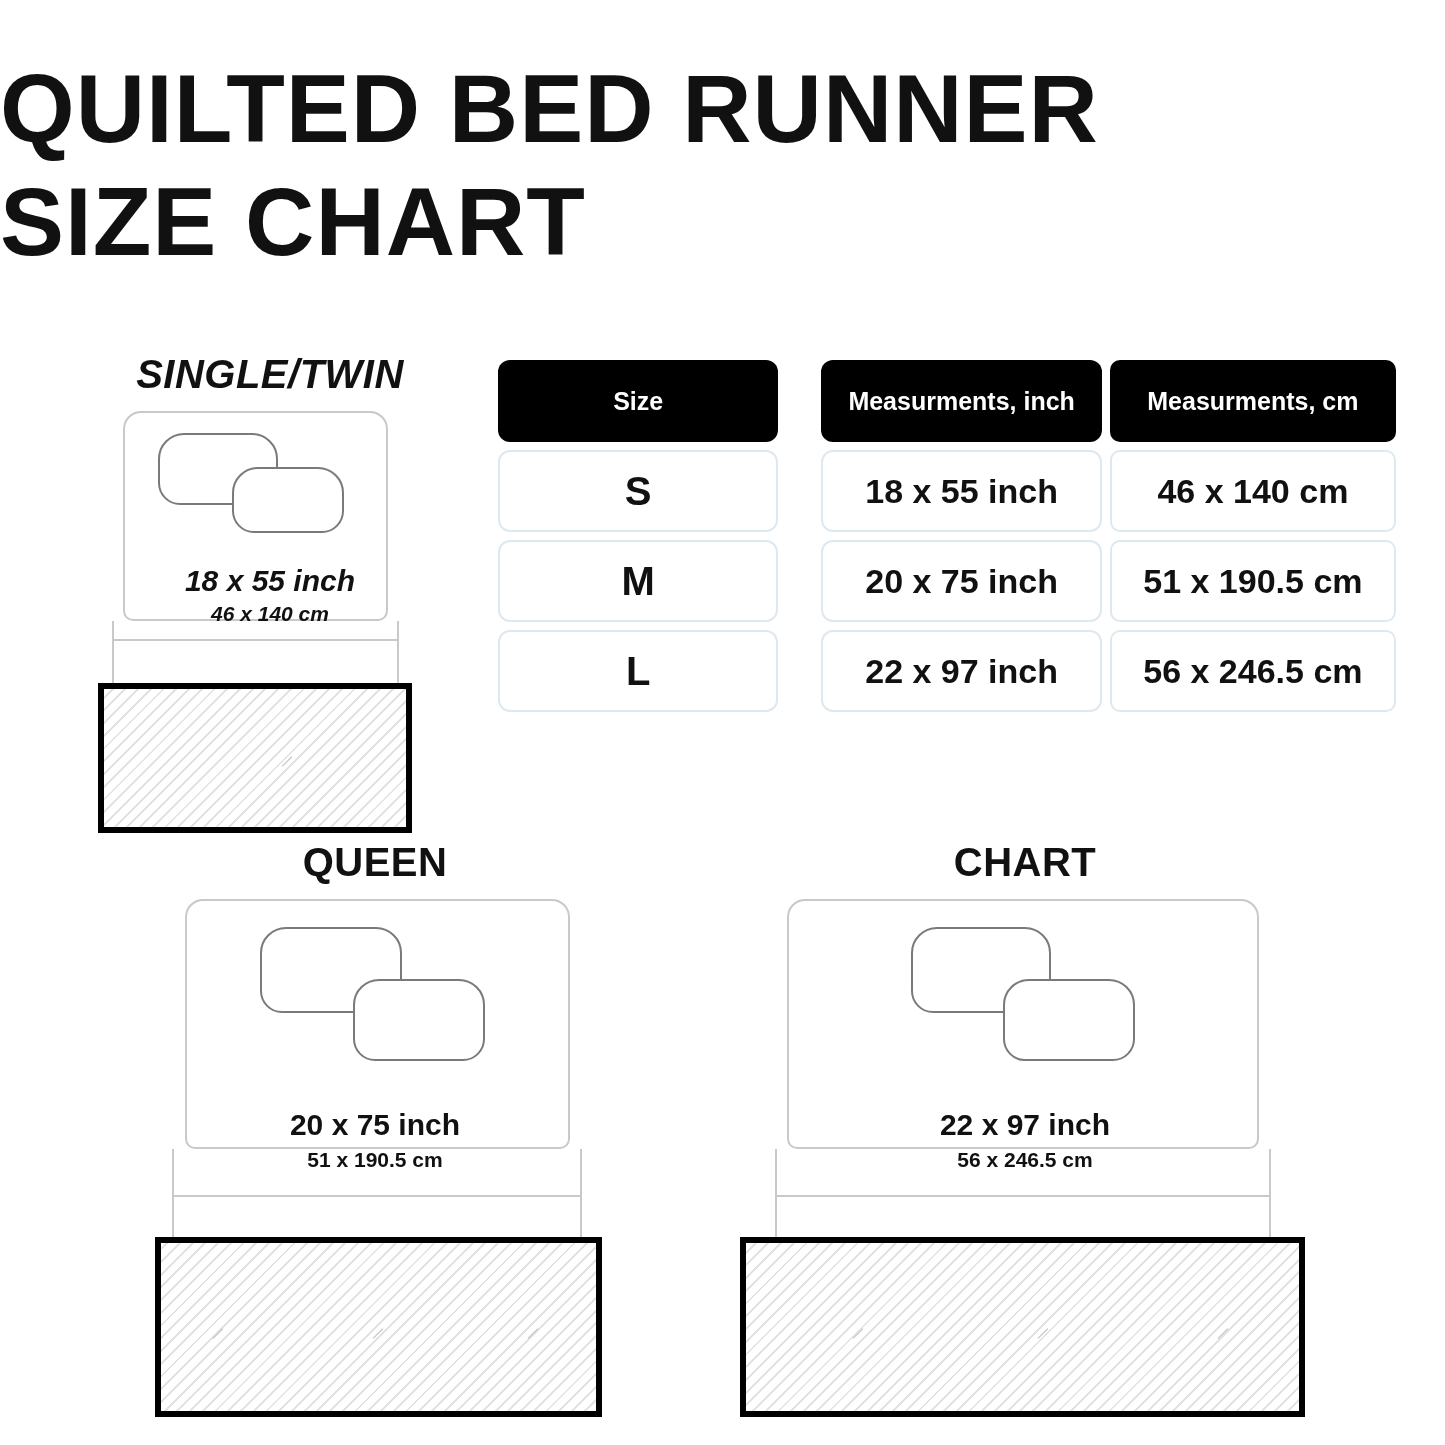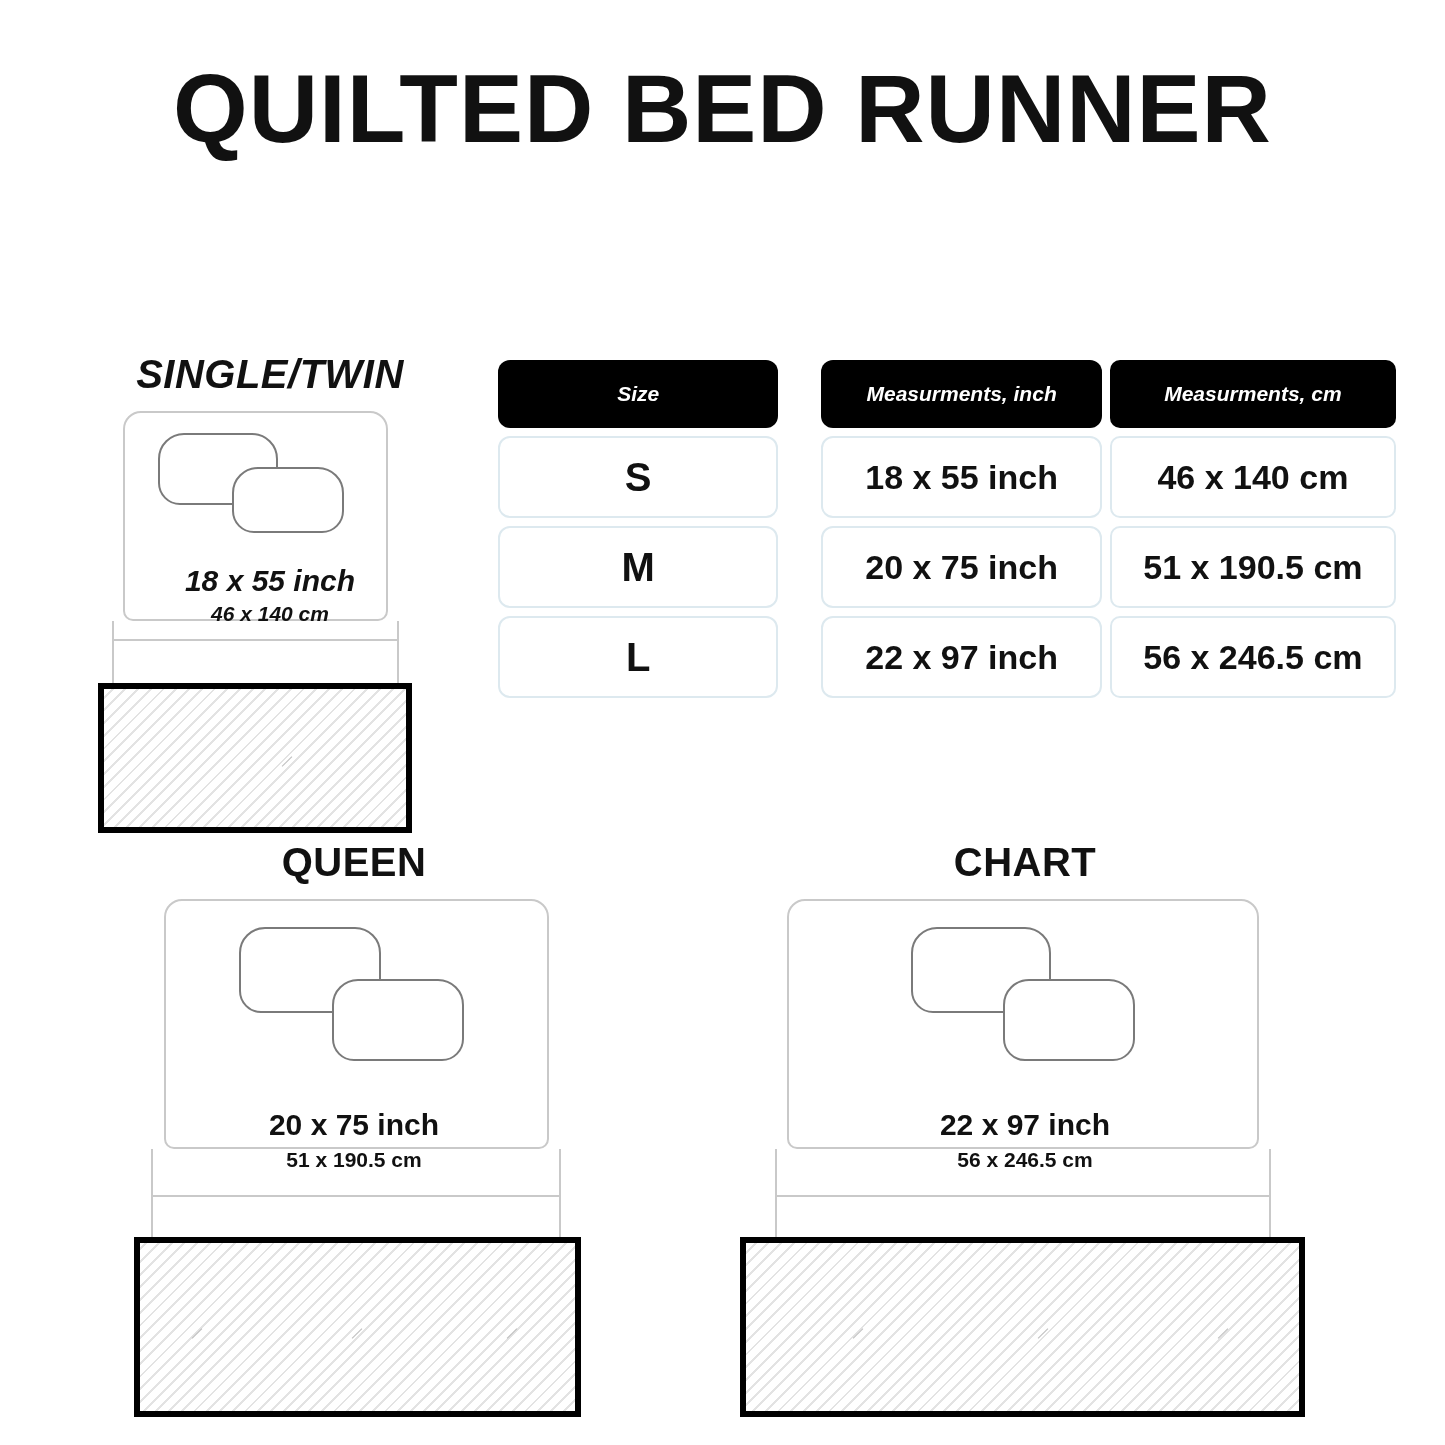--- a/index.html
+++ b/index.html
@@ -11,21 +11,20 @@
     width: 1445px;
     height: 1445px;
     font-family: "Liberation Sans", sans-serif;
     color: #111111;
     position: relative;
     overflow: hidden;
   }
 
   
   .title {
-    text-align: center;
     font-size: 96px;
     font-weight: 700;
     letter-spacing: 1px;
     line-height: 1.18;
     padding-top: 52px;
     color: #111111;
   }
   .title .line2 { display: block; }
 
   
@@ -50,24 +49,23 @@
     text-align: center;
     box-sizing: border-box;
   }
   .c1 { width: 292px; }
   .c2 { width: 292px; margin-left: 35px; }
   .c3 { width: 298px; border-radius: 10px; }
 
   .head .cell {
     background: #000000;
     color: #ffffff;
-    height: 68px;
-    font-size: 21px;
-    font-weight: 700;
-    font-style: italic;
+    height: 82px;
+    font-size: 25px;
+    font-weight: 700;
   }
   .body .cell {
     background: #ffffff;
     border: 2px solid #dde9ef;
     height: 82px;
     font-size: 34px;
     font-weight: 700;
     color: #111111;
   }
   .body .c1 { font-size: 40px; }
@@ -156,20 +154,21 @@
     border-bottom: none;
     box-sizing: border-box;
     height: 16px;
   }
 </style>
 </head>
 <body>
 
 <div class="title">
   <span>QUILTED BED RUNNER</span>
+  <span class="line2">SIZE CHART</span>
 </div>
 
 <div class="table">
 
   <div class="trow head">
     <div class="cell c1">Size</div>
     <div class="cell c2">Measurments, inch</div>
     <div class="cell c3">Measurments, cm</div>
   </div>
 
@@ -209,21 +208,21 @@
     <div class="runner" style="left:38px; top:272px; width:314px; height:150px;">
       <div class="hatch"></div>
       <div class="stitch" style="left:176px; top:72px;"></div>
     </div>
   </div>
 
   <div class="dim-inch" style="left:0px; top:212px; width:420px;">18 x 55 inch</div>
   <div class="dim-cm" style="left:0px; top:250px; width:420px;">46 x 140 cm</div>
 </div>
 
-<div class="bedblock" style="left:89px; top:840px; width:530px;">
+<div class="bedblock" style="left:110px; top:840px; width:530px;">
   <div class="bedlabel">QUEEN</div>
 
   <div class="bedwrap" style="height:520px; margin-top:14px;">
     <div class="mattress" style="left:75px; top:0px; width:385px; height:250px;"></div>
     <div class="mattress-lower" style="left:62px; top:250px; width:410px; height:218px;"></div>
 
     <div class="pillow" style="left:150px; top:28px; width:142px; height:86px;"></div>
     <div class="pillow" style="left:243px; top:80px; width:132px; height:82px;"></div>
 
     <div class="bracket" style="left:62px; top:296px; width:410px;"></div>

